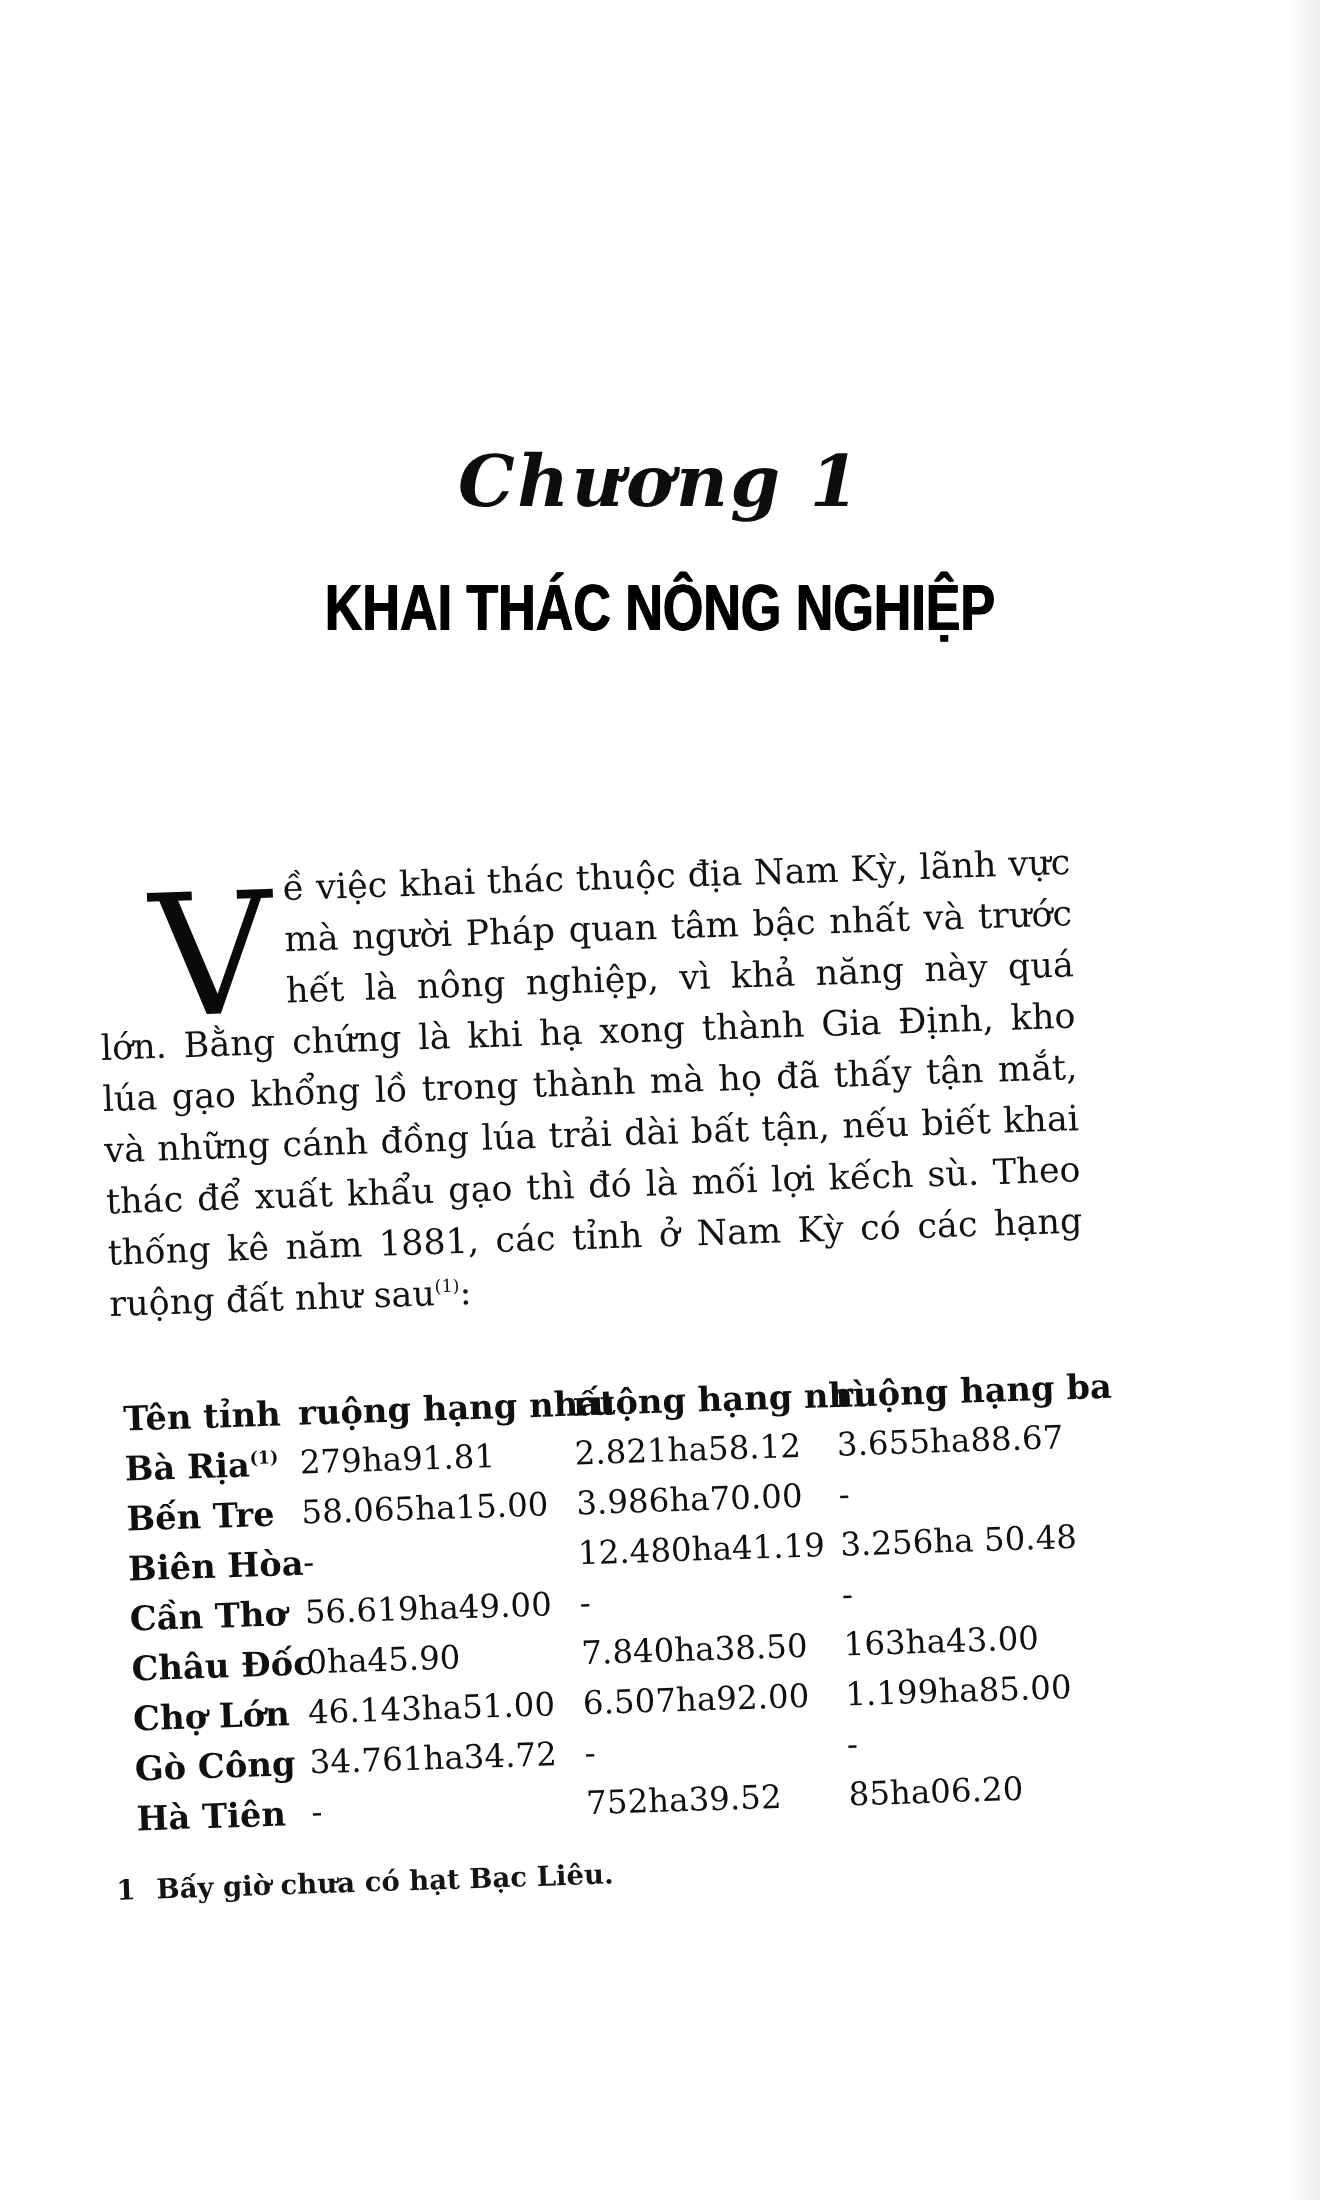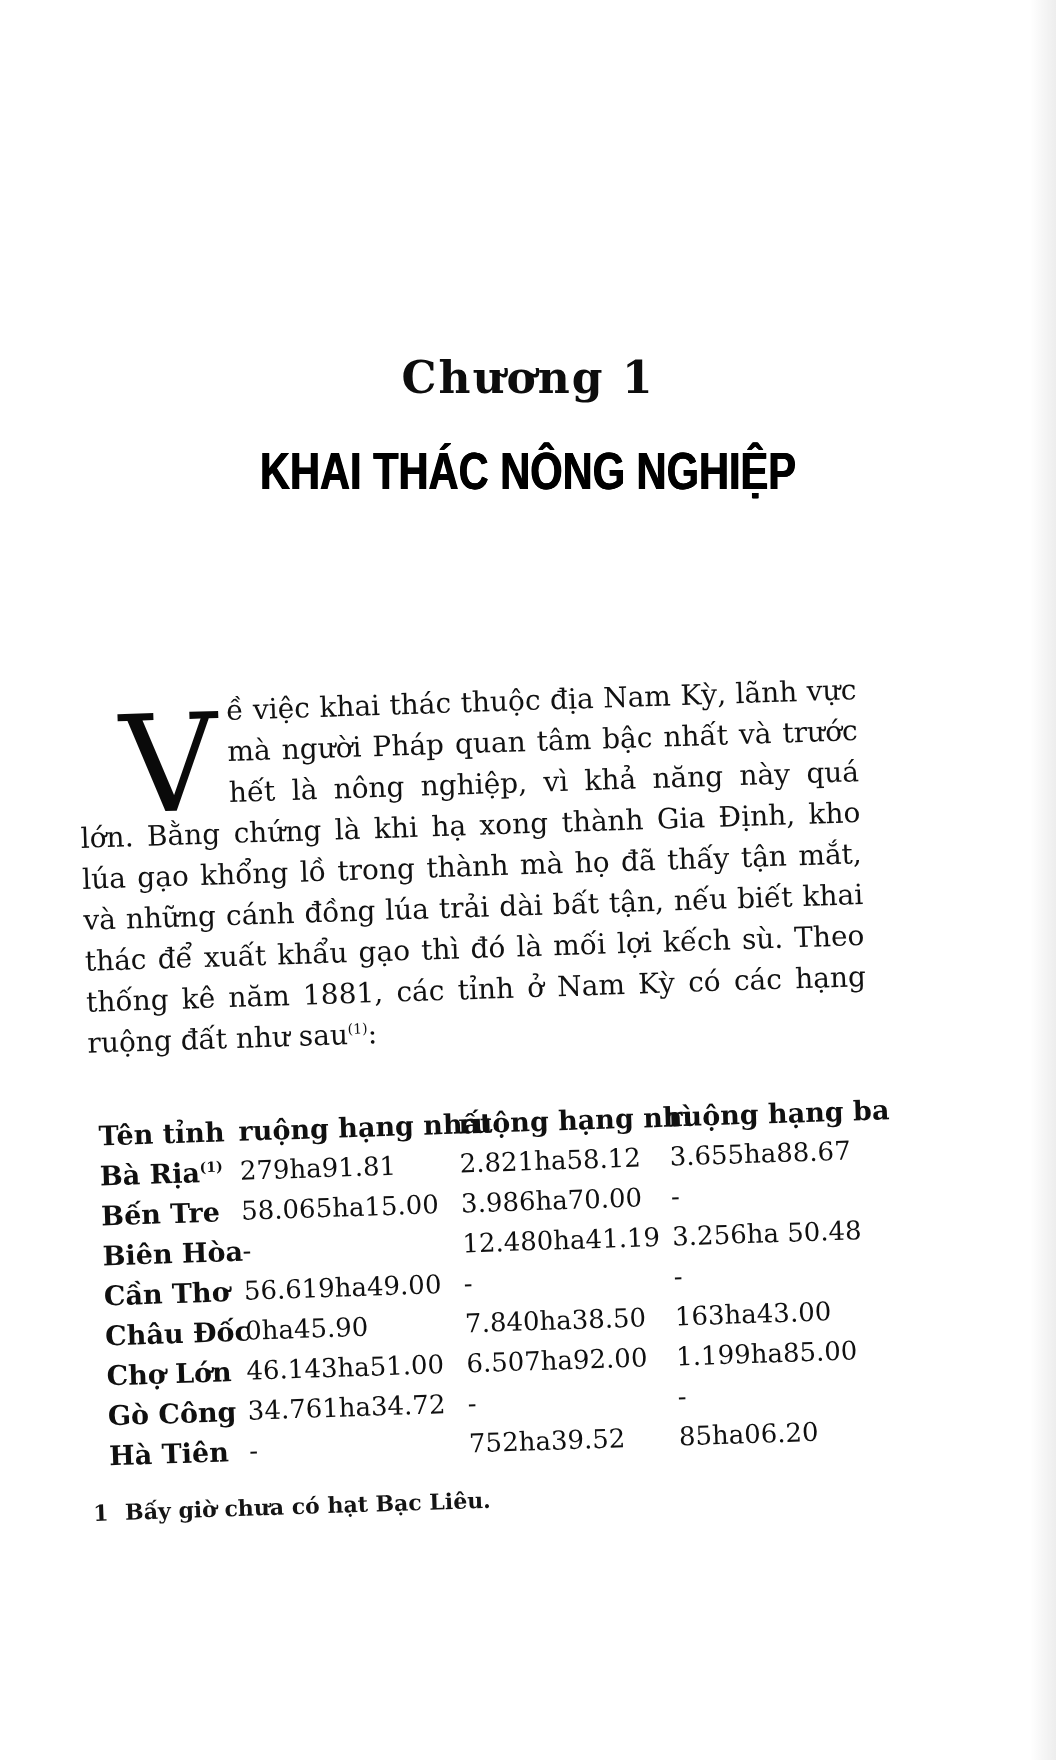--- a/index.html
+++ b/index.html
@@ -21,22 +21,23 @@
     position: absolute; top: 0; right: 0; bottom: 0; width: 26px;
     background: linear-gradient(to right, rgba(0,0,0,0), rgba(0,0,0,0.07));
     pointer-events: none;
   }
   .heading-block {
     position: absolute; top: 352px; left: 0; width: 100%;
     text-align: center;
   }
   .chapter-number {
     font-family: "DejaVu Serif", serif;
+    font-style: italic;
     font-weight: bold;
-    font-size: 44px;
+    font-size: 57px;
     letter-spacing: 2px;
     color: #0d0d0d;
   }
   .chapter-title {
     margin-top: 38px;
     font-family: "Liberation Sans", sans-serif;
     font-weight: bold;
     font-size: 52px;
     letter-spacing: 0px;
     color: #000000;

